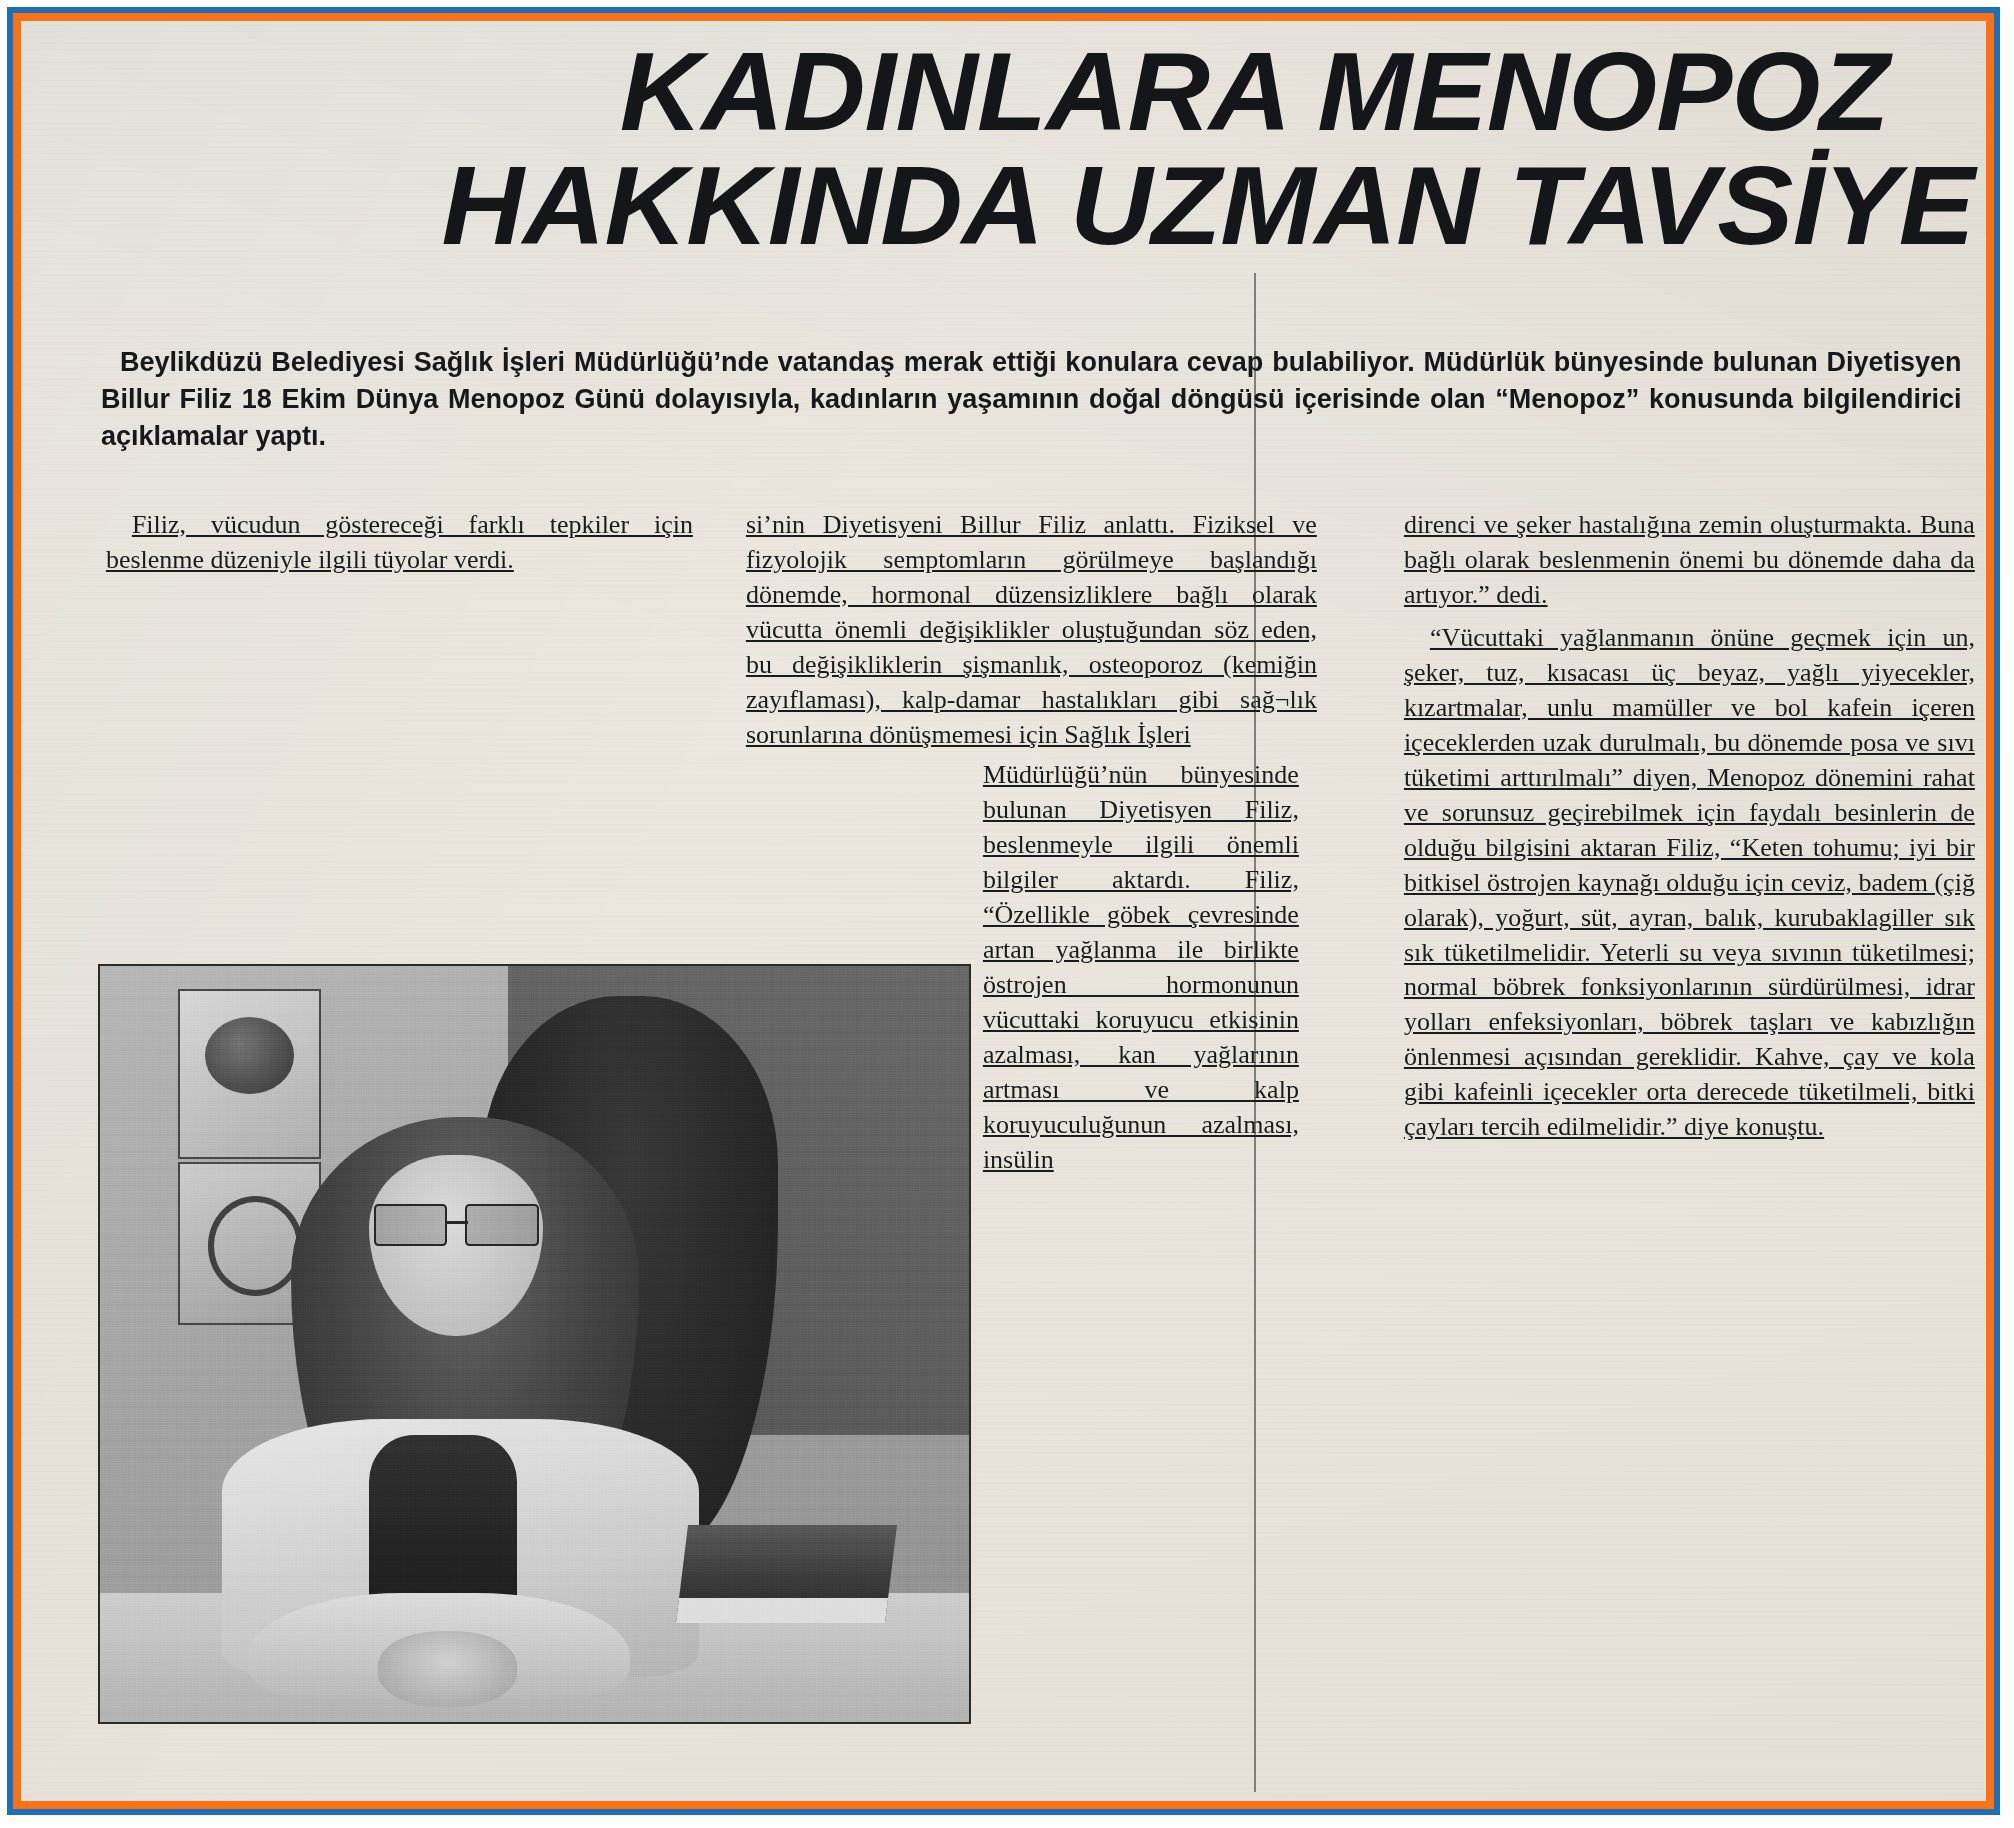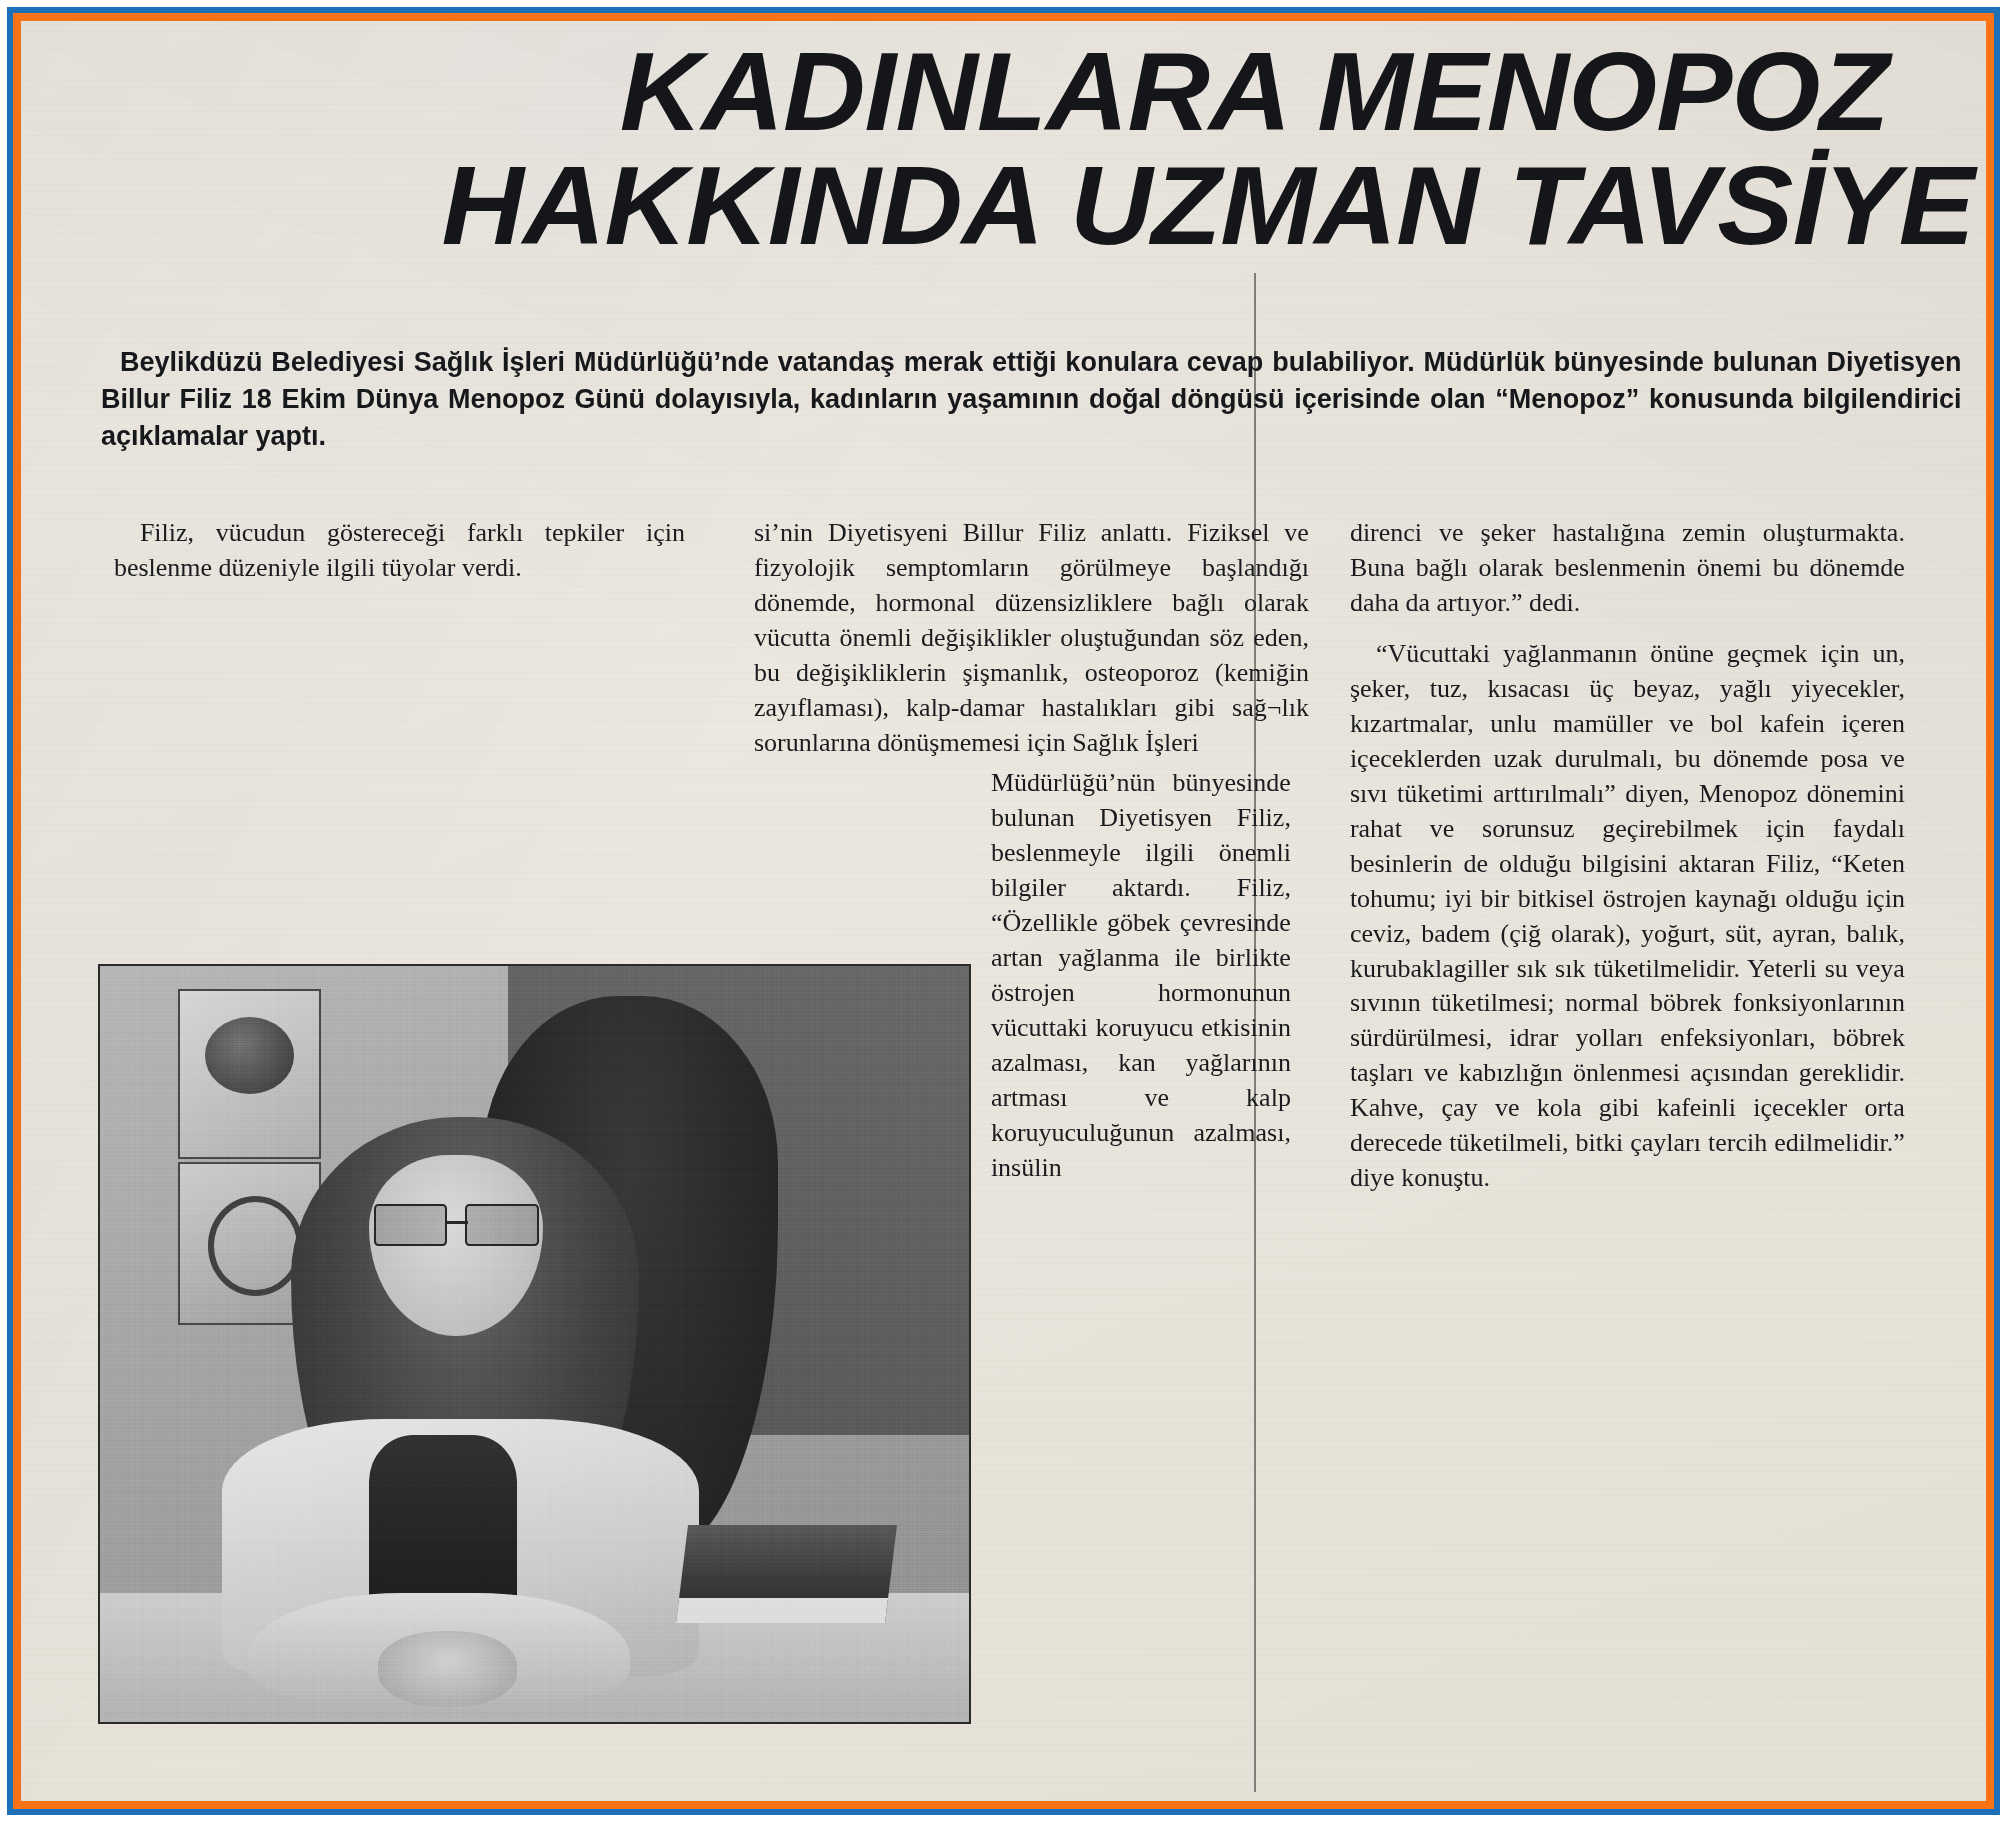--- a/index.html
+++ b/index.html
@@ -103,28 +103,29 @@
   .col {
     position: absolute;
     top: 0;
     bottom: 0;
     font-size: 26px;
     line-height: 1.345;
     color: #1a1b1e;
     text-align: justify;
   }
   .col p {
-    margin: 16px;
+    margin: 8px;
     text-indent: 26px;
+    text-decoration: underline;
   }
   .col p.noindent { text-indent: 0; }
 
   .col1 { left: 0px;    width: 603px; }
   .col2 { left: 636px;  width: 587px; }
-  .col3 { left: 1236px; width: 587px; }
+  .col3 { left: 1298px; width: 587px; }
 
   
   .col2-top { position: absolute; top: 0; left: 4px; width: 587px; }
   .col2-bottom {
     position: absolute;
     top: 250px;
     left: 241px;
     width: 332px;
   }
   .col2-bottom p { text-indent: 0; }

